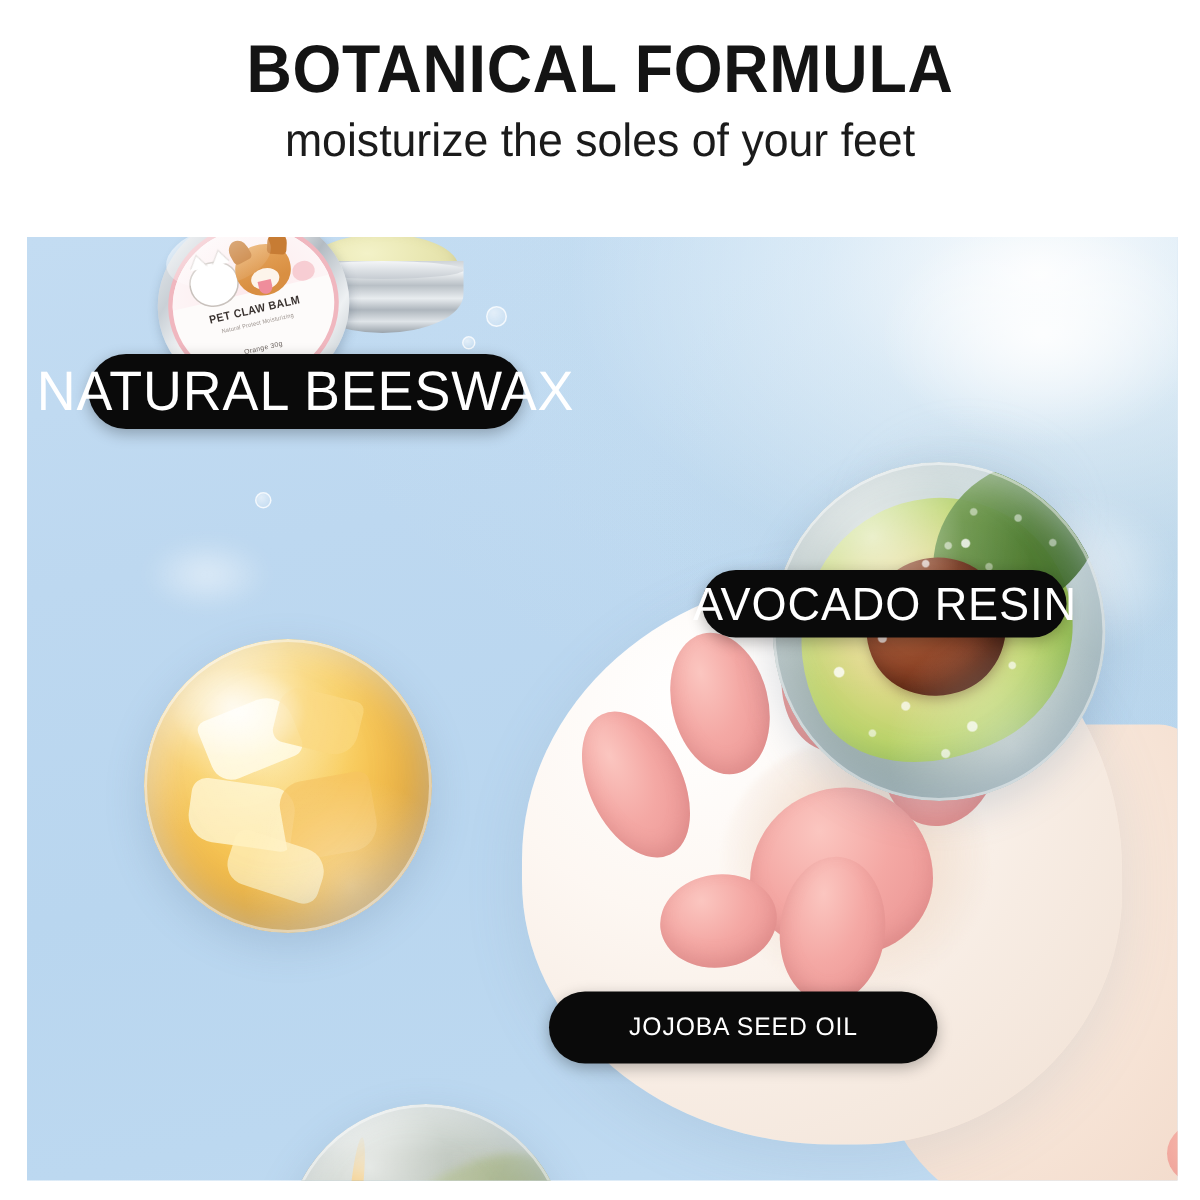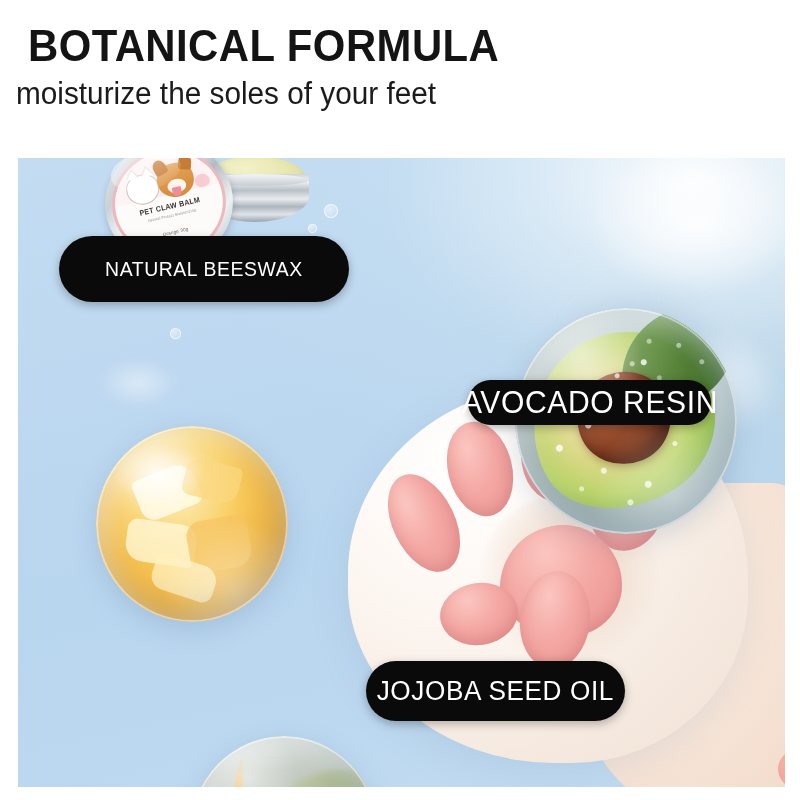--- a/index.html
+++ b/index.html
@@ -8,20 +8,21 @@
     width:800px;height:800px;overflow:hidden;
     background:#ffffff;
     font-family:"Liberation Sans","DejaVu Sans",sans-serif;
     position:relative;
   }
   #page{position:absolute;inset:0;background:#fff;}
 
   
   .headline{
     position:absolute;left:0;right:0;top:22px;
+    text-align:center;
   }
   .title{
     font-size:45px;
     font-weight:700;
     letter-spacing:0.5px;
     color:#141414;
     line-height:1.06;
     transform:scaleX(0.93);
     transform-origin:center;
     white-space:nowrap;
@@ -324,23 +325,23 @@
     position:absolute;
     display:flex;align-items:center;justify-content:center;
     background:#0a0a0a;
     border-radius:999px;
     color:#ffffff;
     font-weight:400;
     letter-spacing:0.6px;
     white-space:nowrap;
     box-shadow:0 3px 10px rgba(0,0,0,0.28);
   }
-  #pill-beeswax{left:59px;top:236px;width:290px;height:66px;font-size:20px;}
+  #pill-beeswax{left:59px;top:236px;width:290px;height:50px;font-size:37px;}
   #pill-avocado{left:468px;top:380px;width:243px;height:45px;font-size:31px;}
-  #pill-jojoba{left:366px;top:661px;width:259px;height:60px;font-size:27px;}
+  #pill-jojoba{left:366px;top:661px;width:259px;height:48px;font-size:17px;}
   .pill span{transform:scaleX(0.97);display:inline-block;}
 </style>
 </head>
 <body>
 
 <div id="page">
 
   <div class="headline">
     <div class="title">BOTANICAL FORMULA</div>
     <div class="subtitle">moisturize the soles of your feet</div>

